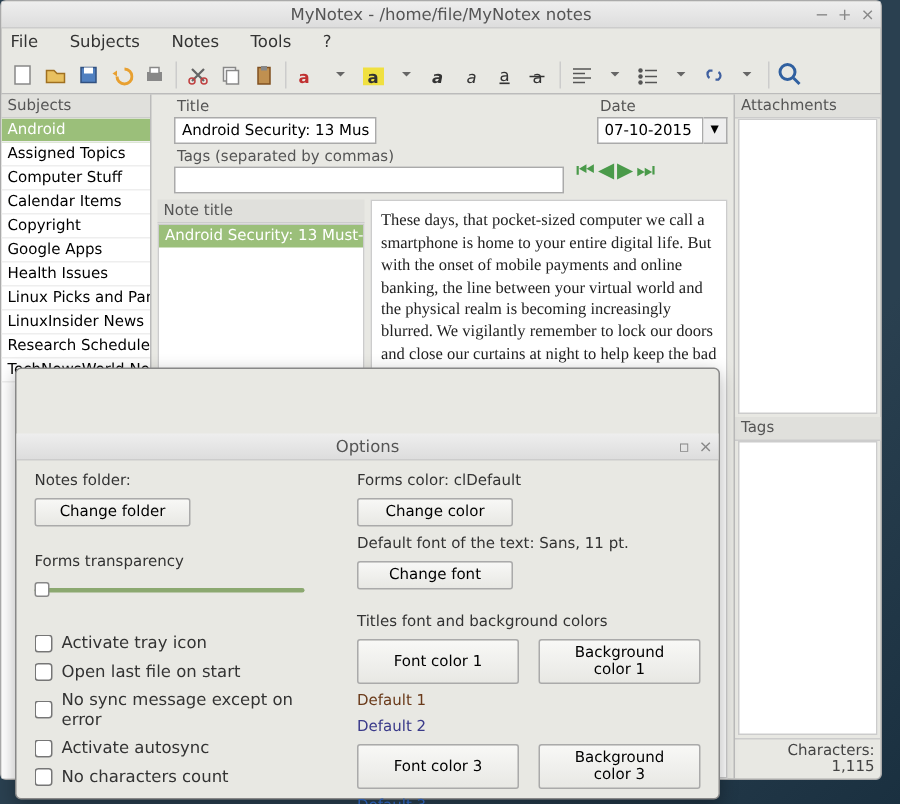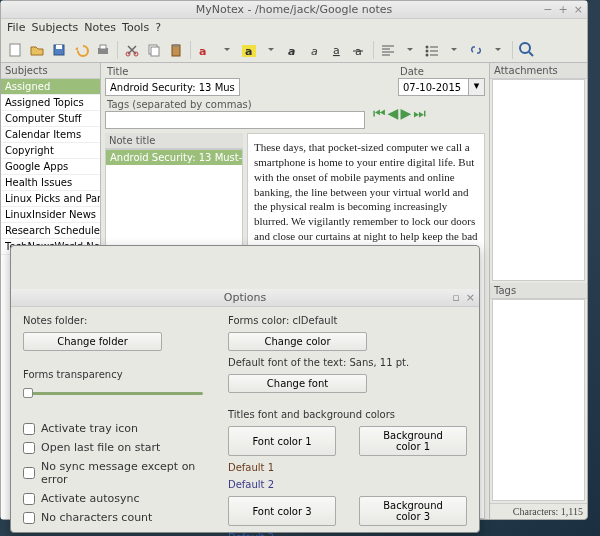--- a/index.html
+++ b/index.html
@@ -1,75 +1,75 @@
 <!DOCTYPE html>
 <html><head>
 <meta charset="utf-8">
 <style>
 * { box-sizing: border-box; margin: 0; padding: 0; font-family: "DejaVu Sans", sans-serif; font-size: 11px; }
 body { background: linear-gradient(135deg, #2a4050 70%, #1a3040 100%); width: 600px; height: 536px; overflow: hidden; position: relative; }
 .main-window { position: absolute; top: 0; left: 0; width: 588px; height: 520px; background: #e8e8e3; border: 1px solid #aaa; border-radius: 4px; }
 .titlebar { height: 18px; background: linear-gradient(#eee,#ddd); text-align: center; color: #555; line-height: 18px; border-bottom: 1px solid #ccc; position: relative; }
 .titlebar .winbtns { position: absolute; right: 4px; top: 0; display: flex; gap: 6px; color: #888; }
-.menubar { height: 18px; display: flex; gap: 6px; padding: 2px 6px; color: #333; }
+.menubar { height: 18px; display: flex; gap: 21px; padding: 2px 6px; color: #333; }
 .menubar span { cursor: default; }
 .toolbar { height: 26px; display: flex; gap: 2px; padding: 2px 4px; border-bottom: 1px solid #bbb; align-items: center; }
 .tbtn { width: 20px; height: 20px; display: flex; align-items: center; justify-content: center; border-radius: 2px; }
 .sep { width: 1px; height: 18px; background: #ccc; margin: 0 2px; }
 .body { display: flex; height: calc(100% - 62px); }
 .sidebar { width: 100px; border-right: 1px solid #bbb; display: flex; flex-direction: column; }
 .panel-label { background: #e0e0dc; padding: 2px 4px; border-bottom: 1px solid #ccc; color: #555; font-size: 10px; }
 .subject-list { flex: 1; overflow: hidden; background: #fff; }
 .subject-list div { padding: 2px 4px; border-bottom: 1px solid #eee; font-size: 10px; white-space: nowrap; overflow: hidden; }
 .subject-list div.selected { background: #9bbf7a; color: #fff; }
 .center { flex: 1; display: flex; flex-direction: column; padding: 0 4px; }
-.row { display: flex; gap: 4px; align-items: center; margin-top: 2px; }
+.row { display: flex; gap: 4px; align-items: center; margin-top: 2px; margin-left: 11px; }
 .label { color: #555; font-size: 10px; padding: 1px 2px; }
 input[type=text], .txt { border: 1px solid #aaa; background: #fff; padding: 2px 4px; font-size: 10px; height: 18px; }
 .title-input { flex: 1; }
 .date-input { width: 71px; }
 .date-box { display: flex; }
 .date-btn { width: 16px; height: 18px; border: 1px solid #aaa; border-left: none; background: #eee; text-align: center; line-height: 14px; }
 .tags-input { width: 260px; }
 .navbtns { display: flex; gap: 2px; margin-left: 4px; }
 .navbtns span { font-size: 14px; cursor: default; }
 .mid { display: flex; flex: 1; margin-top: 4px; gap: 4px; }
 .notelist { width: 138px; display: flex; flex-direction: column; }
 .notelist-body { flex: 1; background: #fff; border: 1px solid #ccc; }
 .notelist-body div { padding: 2px 4px; font-size: 10px; white-space: nowrap; overflow: hidden; }
 .notelist-body div.selected { background: #9bbf7a; color: #fff; }
 .textarea { flex: 1; background: #fff; border: 1px solid #ccc; padding: 6px; font-family: Georgia, serif; font-size: 11px; line-height: 1.35; color: #222; overflow: hidden; }
 .rightcol { width: 98px; display: flex; flex-direction: column; border-left: 1px solid #bbb; }
 .rightbox { flex: 1; background: #fff; border: 1px solid #ccc; margin: 0 2px 2px 2px; }
-.charcount { text-align: right; padding: 2px 4px; font-size: 10px; color: #444; border-top: 1px solid #ccc; font-family: Liberation Serif, serif; }
+.charcount { text-align: right; padding: 2px 4px; font-size: 10px; color: #444; border-top: 1px solid #ccc; }
 
 .options-dialog { position: absolute; top: 245px; left: 10px; width: 470px; height: 288px; background: #e8e8e3; border: 1px solid #888; border-radius: 4px; box-shadow: 0 4px 12px rgba(0,0,0,.3); display: flex; flex-direction: column; }
 .options-dialog .titlebar { font-size: 11px; margin-top: 43px; }
 .options-body { flex: 1; display: flex; padding: 8px 12px; gap: 20px; }
 .col { flex: 1; display: flex; flex-direction: column; gap: 6px; }
-.obutton { border: 1px solid #aaa; background: linear-gradient(#f8f8f6,#e8e8e4); padding: 3px 10px; font-size: 10px; width: 139px; text-align: center; border-radius: 2px; }
+.obutton { border: 1px solid #aaa; background: linear-gradient(#f8f8f6,#e8e8e4); padding: 3px 10px; font-size: 10px; width: 104px; text-align: center; border-radius: 2px; }
 .slider { position: relative; height: 14px; width: 180px; }
 .slider .track { position: absolute; top: 6px; left: 0; right: 0; height: 3px; background: #8ba870; border-radius: 2px; }
 .slider .thumb { position: absolute; top: 2px; left: 0; width: 10px; height: 10px; background: #fff; border: 1px solid #888; border-radius: 2px; }
 .chk { display: flex; align-items: center; gap: 6px; font-size: 10px; color: #333; }
 .chk input { width: 12px; height: 12px; }
 .olabel { font-size: 10px; color: #333; }
-.btnrow { display: flex; gap: 23px; }
+.btnrow { display: flex; gap: 13px; }
 .btnrow .obutton { width: 108px; }
 .def1 { color: #6a3a1a; font-size: 10px; }
 .def2 { color: #3a3a8a; font-size: 10px; }
 .def3 { color: #2a5aaa; font-size: 10px; }
 svg { display: block; }
 </style>
 </head>
 <body>
 
 <div class="main-window">
   <div class="titlebar">
-    <span>MyNotex - /home/jack/Google notes</span>
+    <span>MyNotex - /home/file/MyNotex notes</span>
     <div class="winbtns">
       <span>−</span>
       <span>+</span>
       <span>×</span>
     </div>
   </div>
   <div class="menubar">
     <span>File</span>
     <span>Subjects</span>
     <span>Notes</span>
@@ -208,21 +208,21 @@
           <circle cx="7" cy="7" r="5" fill="none" stroke="#3060a0" stroke-width="2"></circle>
           <path d="M11 11l4 4" stroke="#3060a0" stroke-width="2"></path>
         </svg>
       </div>
   </div>
 
   <div class="body">
     <div class="sidebar">
       <div class="panel-label">Subjects</div>
       <div class="subject-list" id="subject-list">
-          <div class="selected">Assigned</div>
+          <div class="selected">Android</div>
           <div>Assigned Topics</div>
           <div>Computer Stuff</div>
           <div>Calendar Items</div>
           <div>Copyright</div>
           <div>Google Apps</div>
           <div>Health Issues</div>
           <div>Linux Picks and Pans</div>
           <div>LinuxInsider News</div>
           <div>Research Schedule</div>
           <div>TechNewsWorld News</div>

